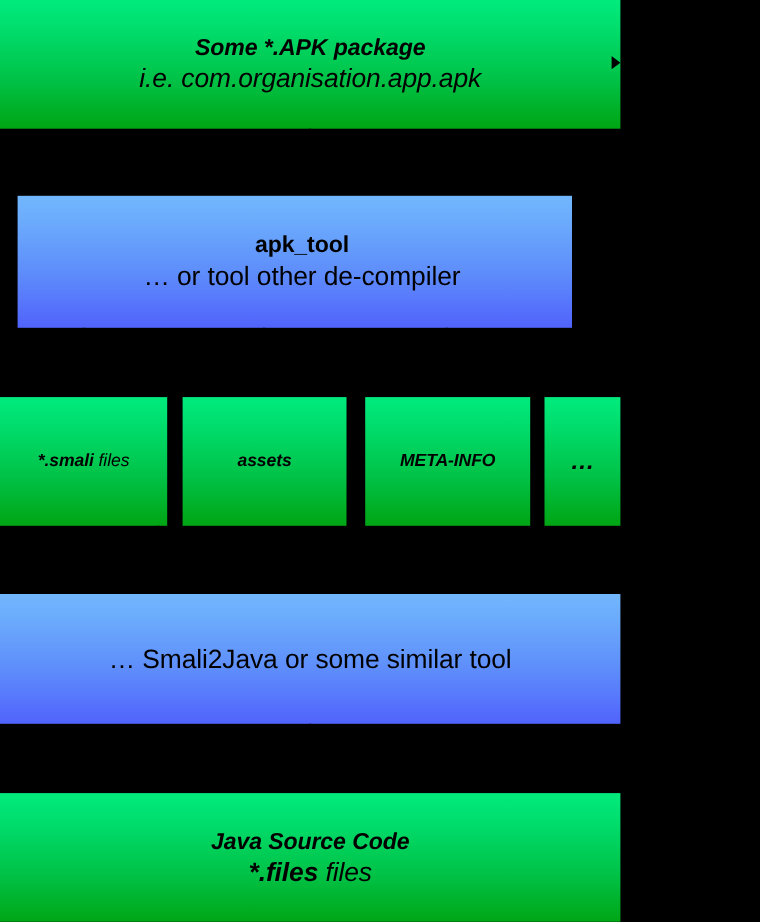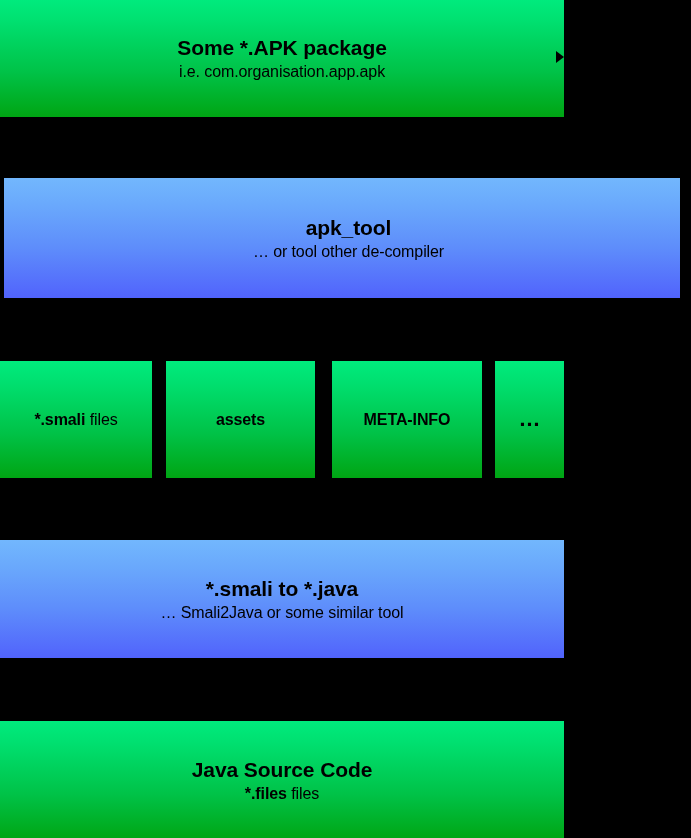--- a/index.html
+++ b/index.html
@@ -24,45 +24,46 @@
     display: flex;
     flex-direction: column;
     align-items: center;
     justify-content: center;
     text-align: center;
     color: #000;
     line-height: 1.22;
   }
   .node.green {
     background: linear-gradient(to bottom, #00eb7d 0%, #00e070 18%, #00c247 62%, #00a513 100%);
+    font-style: italic;
   }
   .node.blue {
     background: linear-gradient(to bottom, #72b7fd 0%, #6aa9fc 22%, #5e8dfb 58%, #5163fc 100%);
   }
   .title {
     font-weight: bold;
     font-size: 21px;
     letter-spacing: -0.1px;
   }
   .subtitle {
     font-weight: normal;
-    font-size: 16px;
+    font-size: 24px;
     letter-spacing: -0.1px;
     margin-top: 1px;
   }
   .single {
     font-size: 20px;
     letter-spacing: -0.1px;
   }
   .single b { font-weight: bold; }
   .subtitle b { font-weight: bold; }
 
   
   #node-apk      { left: 0px; top: 0px;   width: 564px; height: 117px; }
-  #node-apktool  { left: 4px; top: 178px; width: 676px; height: 120px; padding-left: 13px; }
+  #node-apktool  { left: 16px; top: 178px; width: 504px; height: 120px; padding-left: 13px; }
   #node-smali2java { left: 0px; top: 540px; width: 564px; height: 118px; }
   #node-javasrc  { left: 0px; top: 721px; width: 564px; height: 119px; }
 
   
   .artifact { top: 361px; height: 117px; }
   #node-smali    { left: 0px;   width: 152px; }
   #node-assets   { left: 166px; width: 149px; }
   #node-metainfo { left: 332px; width: 150px; }
   #node-more     { left: 495px; width: 69px; }
 
@@ -141,21 +142,20 @@
   </div>
 
   <div class="node green artifact" id="node-more">
     <div class="single"><b>…</b></div>
   </div>
 
   <div class="arrow" style="left:143px; top:478px; width:2px; height:54px;"></div>
   <div class="arrowhead" style="left:138px; top:532px;"></div>
 
   <div class="node blue" id="node-smali2java">
-    <div class="title">*.smali to *.java</div>
     <div class="subtitle">… Smali2Java or some similar tool</div>
   </div>
 
   <div class="arrow" style="left:281px; top:658px; width:2px; height:55px;"></div>
   <div class="arrowhead" style="left:276px; top:713px;"></div>
 
   <div class="node green" id="node-javasrc">
     <div class="title">Java Source Code</div>
     <div class="subtitle"><b>*.files</b><span> files</span></div>
   </div>

